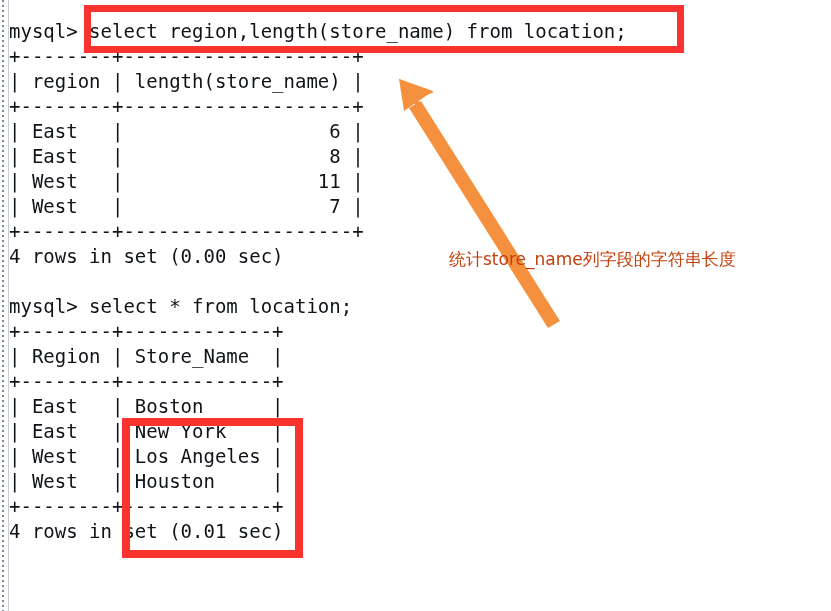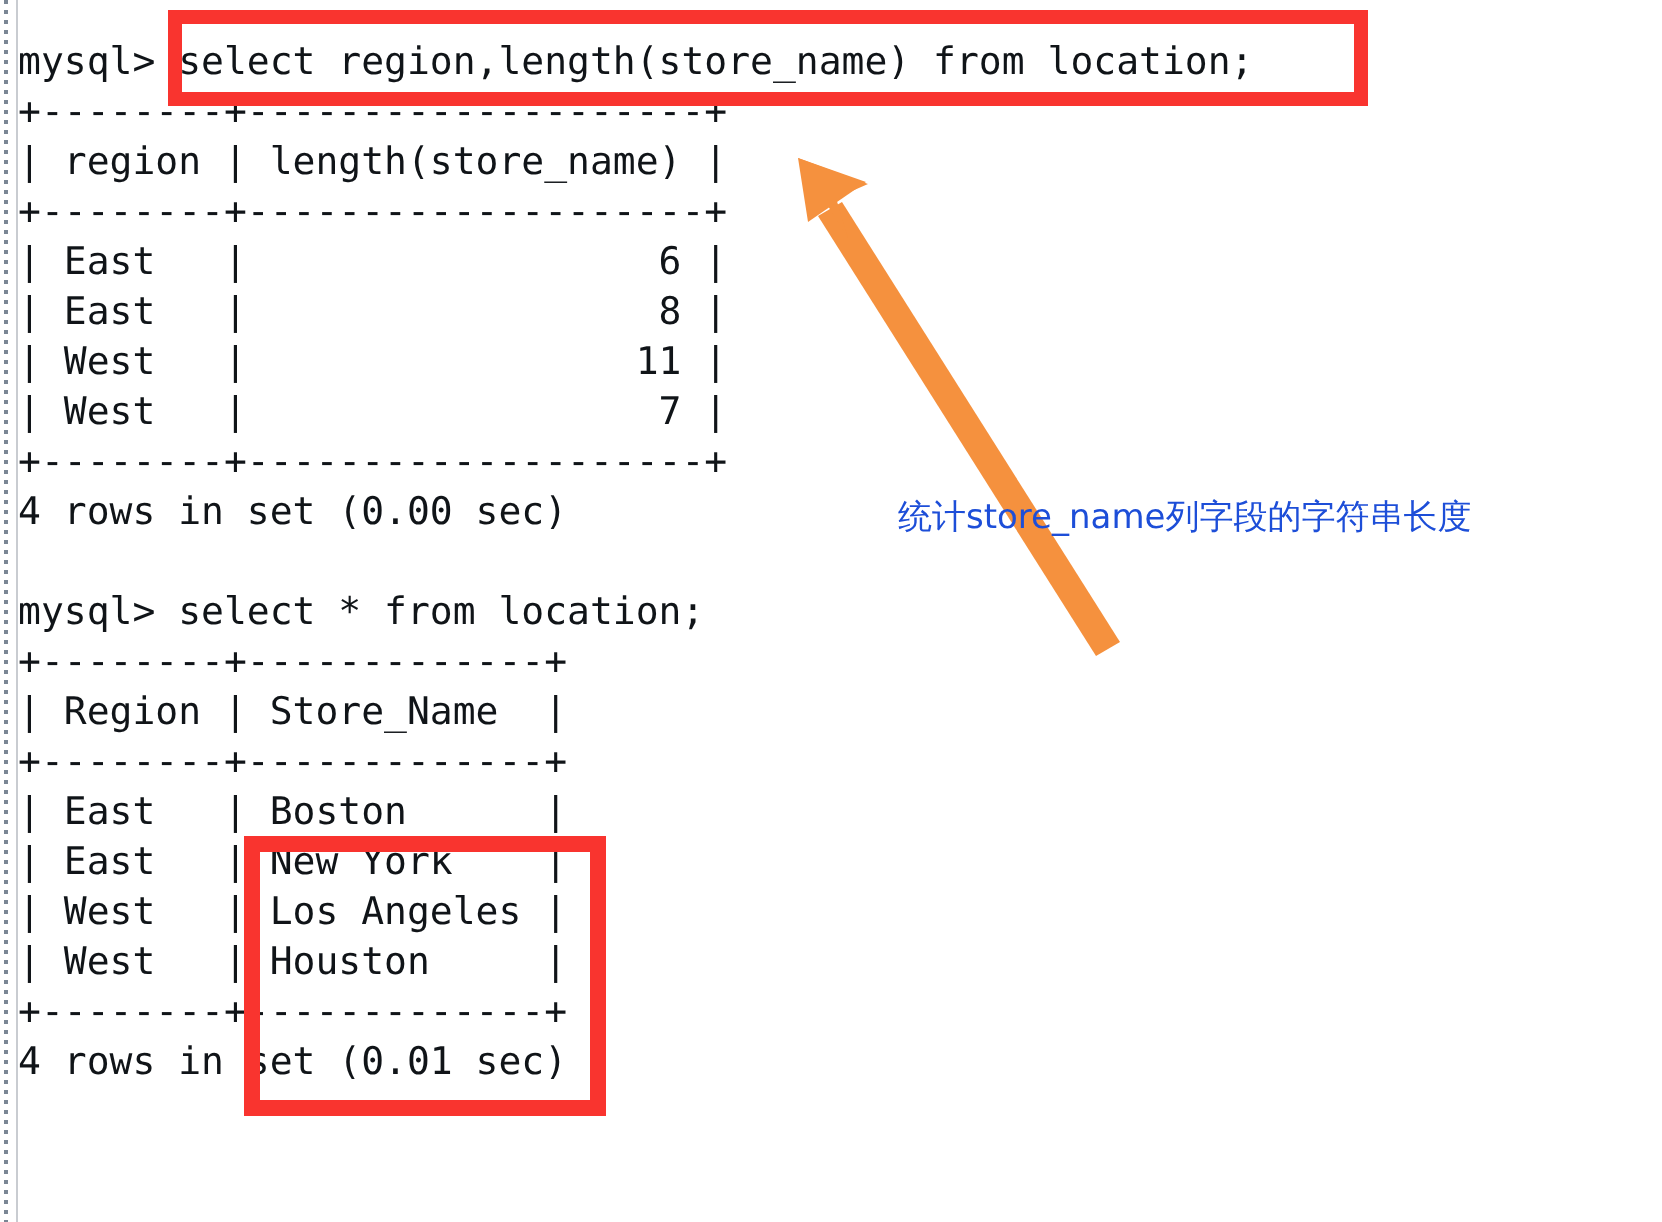--- a/index.html
+++ b/index.html
@@ -88,21 +88,21 @@
     width: 831px;
     height: 611px;
     pointer-events: none;
   }
 
   
   #annotation {
     position: absolute;
     left: 449px;
     top: 248px;
-    color: #1d4ed8;
+    color: #c2410c;
     font-family: "DejaVu Sans", "Liberation Sans", sans-serif;
     font-size: 17px;
     line-height: 22px;
     white-space: pre;
     font-weight: 400;
   }
 </style>
 </head>
 <body>
 

